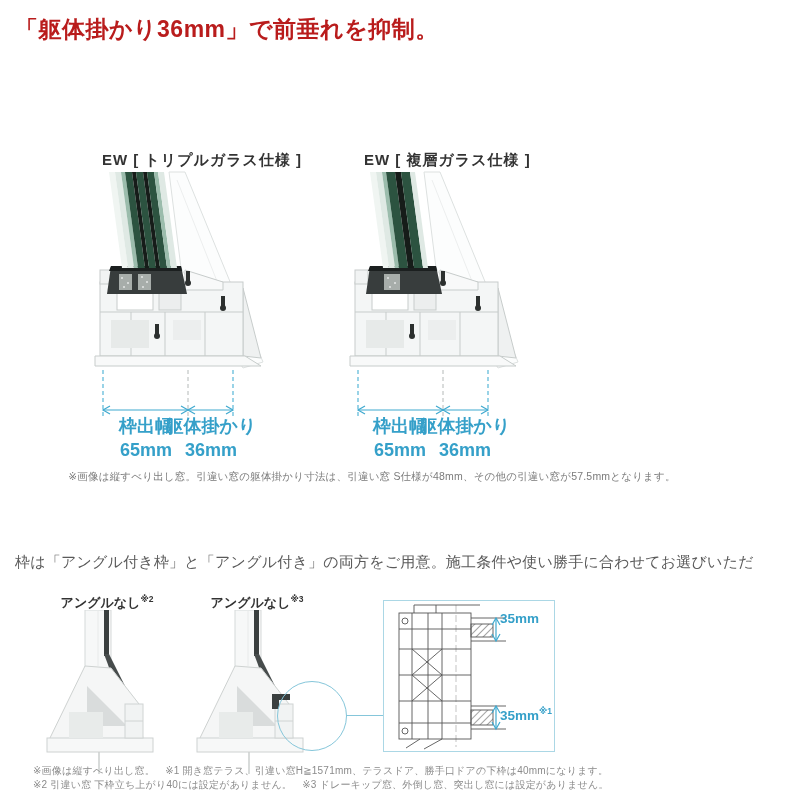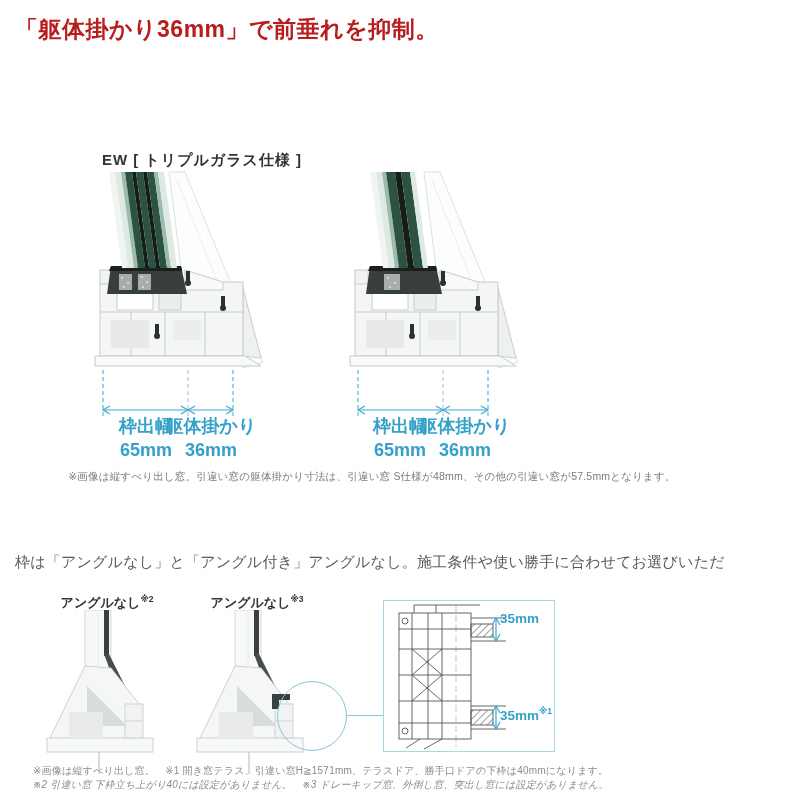--- a/index.html
+++ b/index.html
@@ -34,20 +34,21 @@
 </style>
 </head>
 <body>
 
 <div class="page">
 
   <h1 class="heading" style="top:14px;margin:0;">「躯体掛かり36mm」で前垂れを抑制。</h1>
 
 
   <div class="ew-label" style="left:102px;top:151px;">EW [ トリプルガラス仕様 ]</div>
+  <div class="ew-label" style="left:364px;top:151px;">EW [ 複層ガラス仕様 ]</div>
 
   <svg class="abs" style="left:93px;top:170px;" width="175" height="250" viewBox="0 0 175 250">
     <polygon points="76,2 92,2 170,192 150,198 88,98" fill="#fcfdfd" stroke="#dde1e0"></polygon>
     <line x1="84" y1="10" x2="148" y2="172" stroke="#eceeee"></line>
     <g stroke="#c7cccb" fill="#f4f6f6">
       <polygon points="150,118 168,188 150,186" fill="#eff1f1"></polygon>
       <rect x="7" y="112" width="143" height="74"></rect>
       <polygon points="2,186 152,186 168,196 2,196" fill="#f8f9f9"></polygon>
       <rect x="7" y="100" width="13" height="14" fill="#f1f3f3"></rect>
       <polygon points="92,100 130,112 130,120 92,120" fill="#f8f9f9"></polygon>
@@ -165,21 +166,21 @@
   <div class="dim-label" style="left:211px;top:442px;">36mm</div>
 
   <div class="dim-label" style="left:400px;top:418px;">枠出幅</div>
   <div class="dim-label" style="left:400px;top:442px;">65mm</div>
   <div class="dim-label" style="left:465px;top:418px;">躯体掛かり</div>
   <div class="dim-label" style="left:465px;top:442px;">36mm</div>
 
   <div class="note-center" style="top:470px;">※画像は縦すべり出し窓。引違い窓の躯体掛かり寸法は、引違い窓 S仕様が48mm、その他の引違い窓が57.5mmとなります。</div>
 
 
-  <div class="body-line" style="top:553px;">枠は「アングルなし」と「アングル付き」アングルなし。施工条件や使い勝手に合わせてお選びいただ</div>
+  <div class="body-line" style="top:553px;">枠は「アングル付き枠」と「アングル付き」の両方をご用意。施工条件や使い勝手に合わせてお選びいただ</div>
 
   <div class="fig-label" style="left:107px;top:594px;">
     <span>アングルなし</span><sup>※2</sup>
   </div>
   <div class="fig-label" style="left:257px;top:594px;">
     <span>アングルなし</span><sup>※3</sup>
   </div>
 
   <svg class="abs" style="left:43px;top:610px;" width="115" height="165" viewBox="0 0 115 165">
     <rect x="42" y="0" width="26" height="58" fill="#f7f8f8" stroke="#d6d9d9"></rect>
@@ -261,15 +262,15 @@
   </div>
 
   <div class="detail-dim" style="left:500px;top:611px;">
     <span>35mm</span>
   </div>
   <div class="detail-dim" style="left:500px;top:706px;">
     <span>35mm</span><sup>※1</sup>
   </div>
 
   <div class="note-left" style="top:764px;">※画像は縦すべり出し窓。　※1 開き窓テラス、引違い窓H≧1571mm、テラスドア、勝手口ドアの下枠は40mmになります。</div>
-  <div class="note-left" style="top:778px;font-style:italic;">※2 引違い窓 下枠立ち上がり40には設定がありません。　※3 ドレーキップ窓、外倒し窓、突出し窓には設定がありません。</div>
+  <div class="note-left" style="top:778px;">※2 引違い窓 下枠立ち上がり40には設定がありません。　※3 ドレーキップ窓、外倒し窓、突出し窓には設定がありません。</div>
 
 </div>
 
 </body></html>

